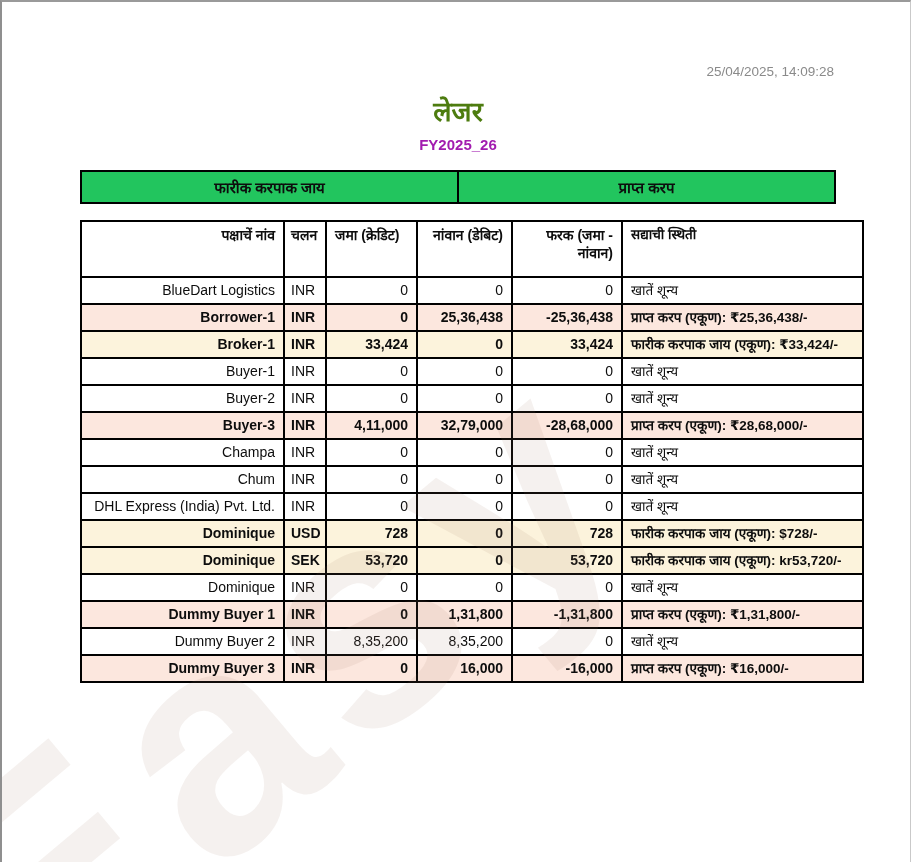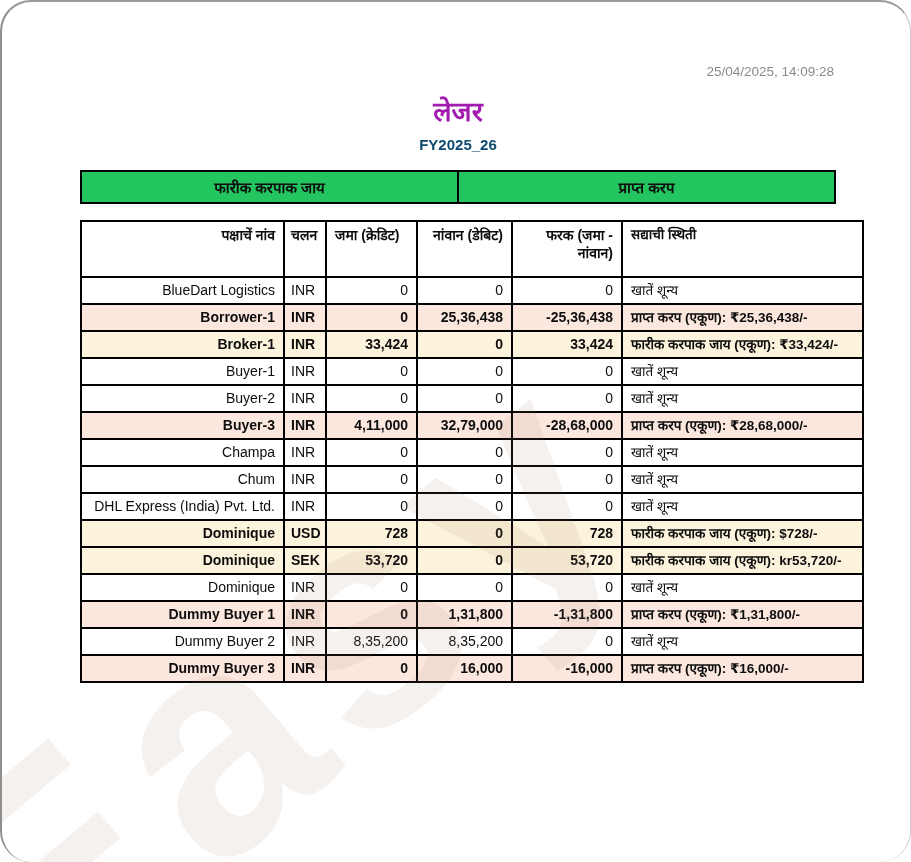--- a/index.html
+++ b/index.html
@@ -1,32 +1,32 @@
 <!DOCTYPE html>
 <html><head>
 <meta charset="utf-8">
 <style>
   * { margin:0; padding:0; box-sizing:border-box; }
   body { background:#ffffff; font-family:"Liberation Sans","DejaVu Sans",sans-serif; }
   .page {
     position:relative; width:911px; height:862px; overflow:hidden; background:#fff;
-    border-left:2px solid #8f8f8f; border-top:2px solid #9a9a9a; border-right:1px solid #c9c9c9;border-radius:31px;
+    border-left:2px solid #8f8f8f; border-top:2px solid #9a9a9a; border-right:1px solid #c9c9c9;
   }
   .watermark {
     position:absolute; left:-30px; top:760px; z-index:6; pointer-events:none;
     font-size:310px; font-weight:600; letter-spacing:18px;
     color:rgba(158,113,100,0.10);
     transform:rotate(-40deg); transform-origin:left center; white-space:nowrap;
   }
   .timestamp {
     position:absolute; top:62px; right:76px; font-size:13.5px; color:#8a8a8a; z-index:2;
   }
   .content { position:absolute; left:78px; top:0; width:756px; z-index:1; }
-  .title { margin-top:90px; text-align:center; font-size:27px; font-weight:bold; color:#a21caf; }
-  .subtitle { margin-top:7px; text-align:center; font-size:15px; font-weight:bold; color:#0c4a6e; }
+  .title { margin-top:90px; text-align:center; font-size:27px; font-weight:bold; color:#4d7c0f; }
+  .subtitle { margin-top:7px; text-align:center; font-size:15px; font-weight:bold; color:#a21caf; }
 
   table { border-collapse:collapse; width:756px; table-layout:fixed; }
   th, td { border:2px solid #000; color:#0d0d0d; }
 
   
   .summary { margin-top:17px; }
   .summary th {
     background:#22c55e; height:32px; font-size:15px; font-weight:bold; text-align:center; vertical-align:middle;
   }
   .summary td {

